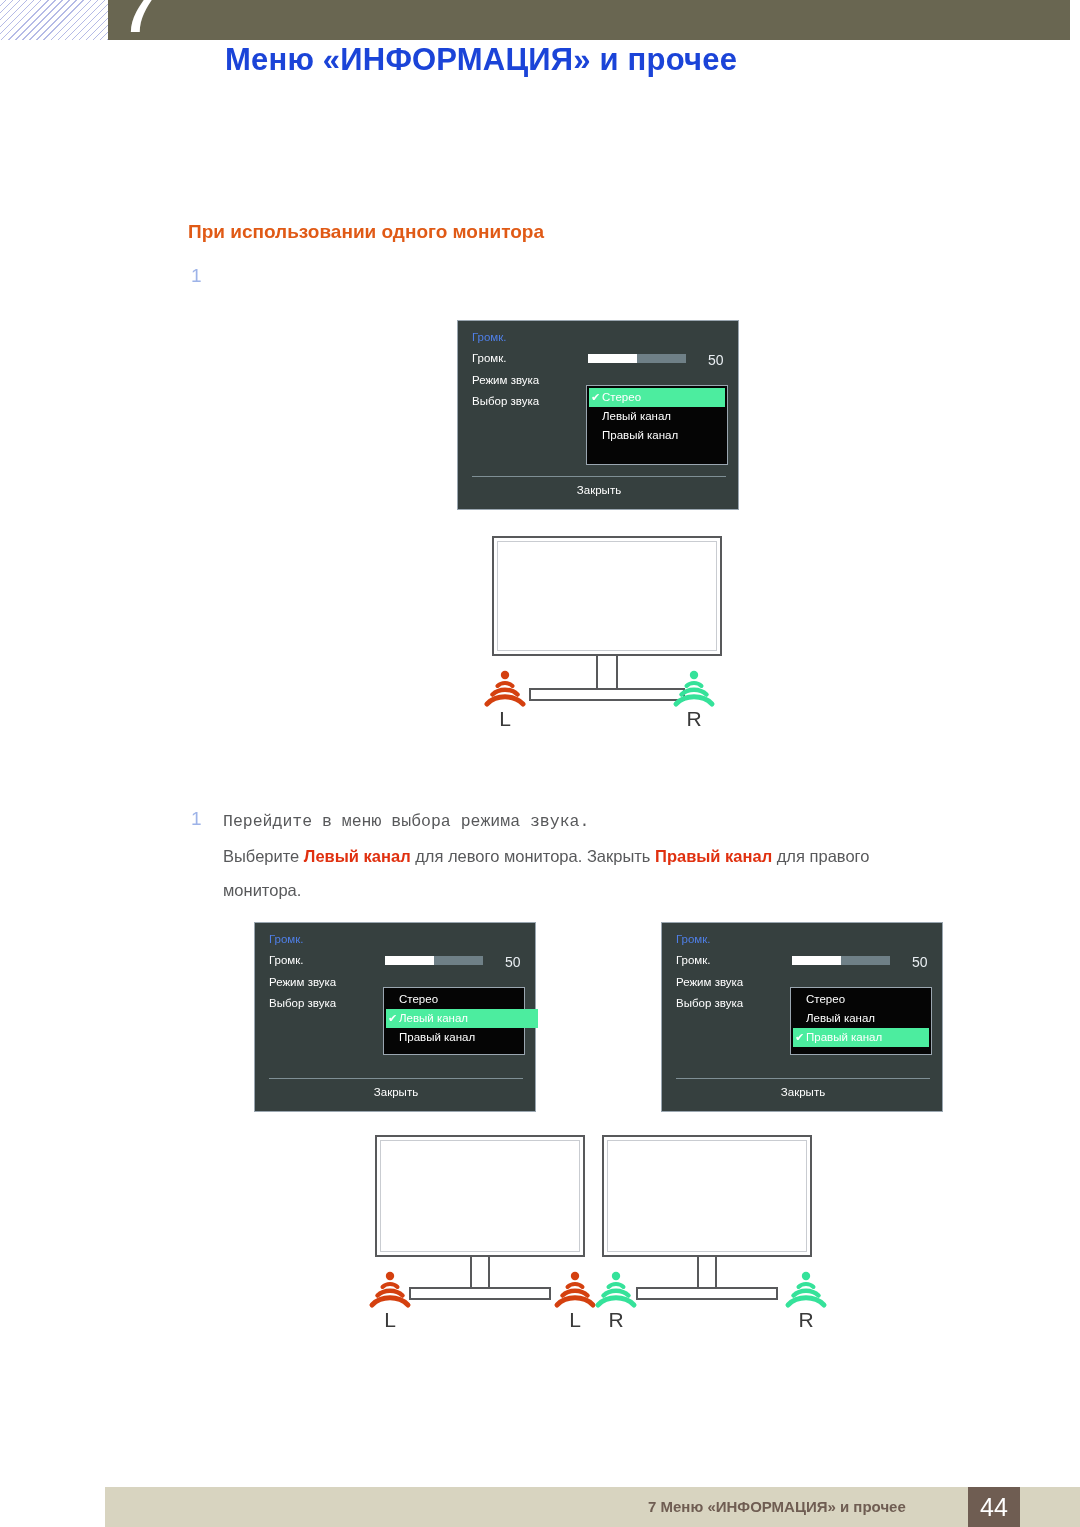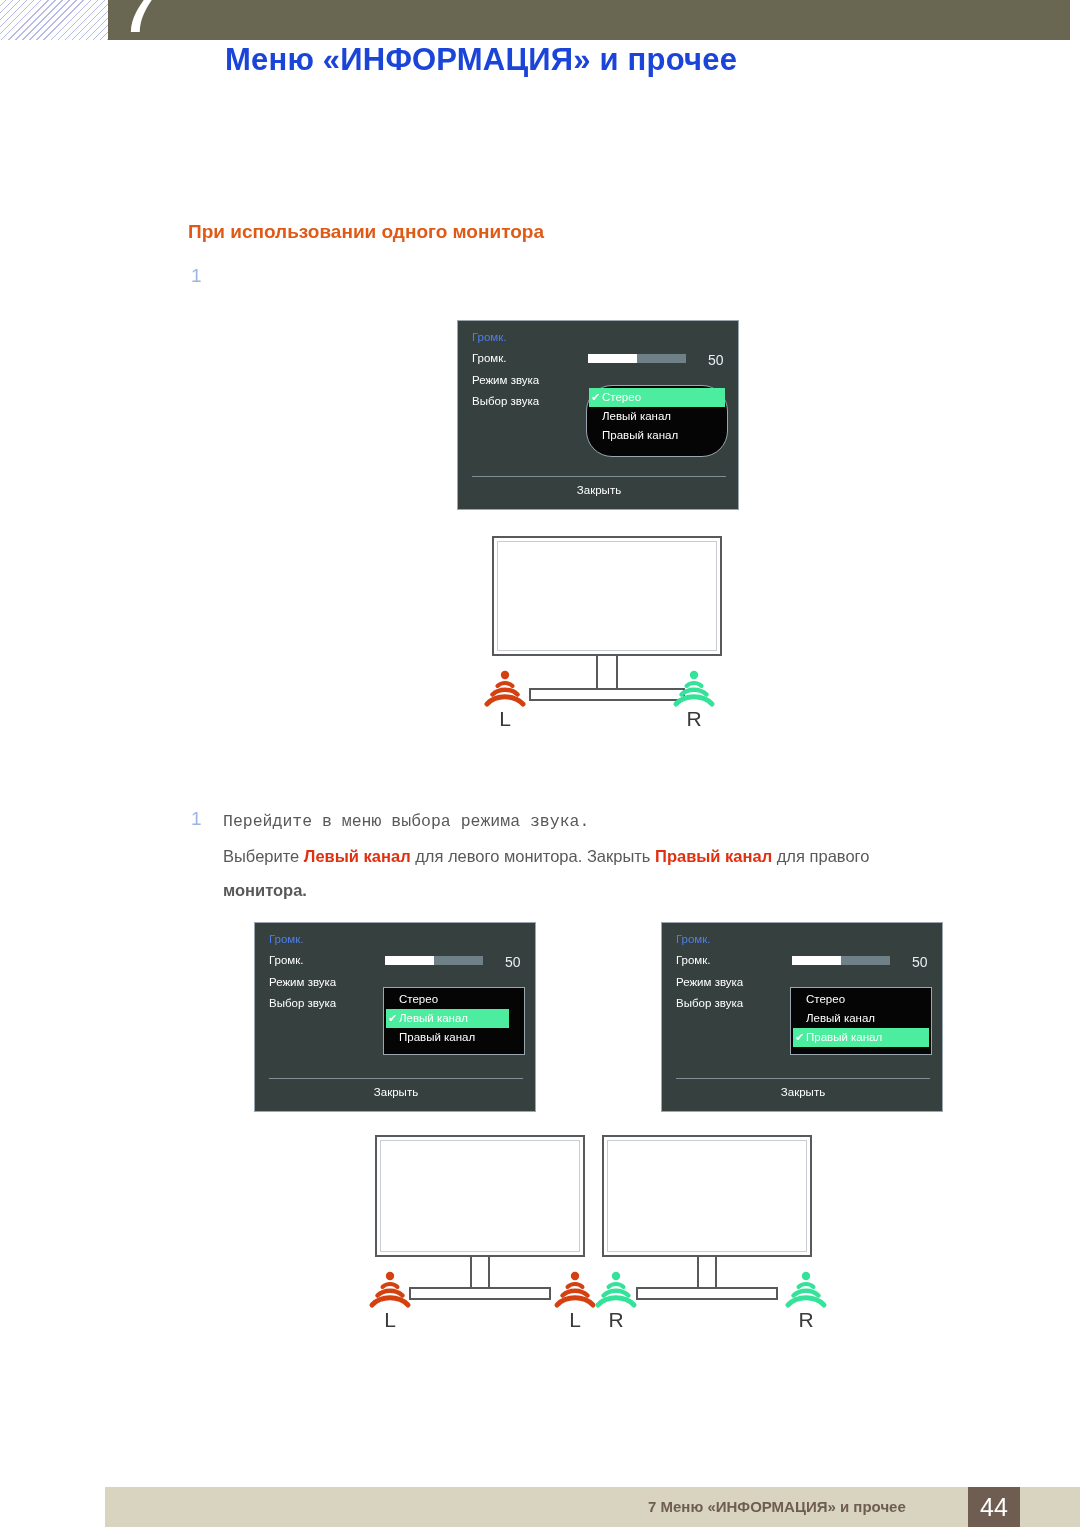--- a/index.html
+++ b/index.html
@@ -239,21 +239,21 @@
 
     <div class="osd-label" style="left:14px; top:31px;">Громк.</div>
     <div class="osd-slider-track" style="left:130px; top:33px; width:98px;">
       <div class="osd-slider-fill" style="width:49px;"></div>
     </div>
     <div class="osd-value" style="left:250px; top:31px;">50</div>
 
     <div class="osd-label" style="left:14px; top:53px;">Режим звука</div>
     <div class="osd-label" style="left:14px; top:74px;">Выбор звука</div>
 
-    <div class="osd-sub" style="left:128px; top:64px; width:142px; height:72px;border-radius:26px;">
+    <div class="osd-sub" style="left:128px; top:64px; width:142px; height:80px;">
       <div class="osd-opt sel" style="top:2px; width:136px;">
         <span class="osd-check">✔</span><span class="opt-text">Стерео</span>
       </div>
       <div class="osd-opt" style="top:21px; width:136px;">
         <span class="osd-check">&nbsp;</span><span class="opt-text">Левый канал</span>
       </div>
       <div class="osd-opt" style="top:40px; width:136px;">
         <span class="osd-check">&nbsp;</span><span class="opt-text">Правый канал</span>
       </div>
     </div>
@@ -292,39 +292,39 @@
 
 
   <div class="step-num" style="left:191px; top:808px;">1</div>
 
   <div class="step-text" style="left:223px; top:805px;font-family:Liberation Mono, monospace;">Перейдите в меню выбора режима звука.</div>
 
   <div class="step-text" style="left:223px; top:839px;">
     <span>Выберите </span><span class="hl">Левый канал</span><span> для левого монитора. Закрыть </span><span class="hl">Правый канал</span><span> для правого</span>
   </div>
 
-  <div class="step-text" style="left:223px; top:873px;font-weight:bold;">монитора.</div>
+  <div class="step-text" style="left:223px; top:873px;">монитора.</div>
 
   <div class="osd" style="left:254px; top:922px; width:282px; height:190px;">
     <div class="osd-title" style="left:14px; top:10px;">Громк.</div>
 
     <div class="osd-label" style="left:14px; top:31px;">Громк.</div>
     <div class="osd-slider-track" style="left:130px; top:33px; width:98px;">
       <div class="osd-slider-fill" style="width:49px;"></div>
     </div>
     <div class="osd-value" style="left:250px; top:31px;">50</div>
 
     <div class="osd-label" style="left:14px; top:53px;">Режим звука</div>
     <div class="osd-label" style="left:14px; top:74px;">Выбор звука</div>
 
     <div class="osd-sub" style="left:128px; top:64px; width:142px; height:68px;">
       <div class="osd-opt" style="top:2px; width:136px;">
         <span class="osd-check">&nbsp;</span><span class="opt-text">Стерео</span>
       </div>
-      <div class="osd-opt sel" style="top:21px; width:123px;">
+      <div class="osd-opt sel" style="top:21px; width:152px;">
         <span class="osd-check">✔</span><span class="opt-text">Левый канал</span>
       </div>
       <div class="osd-opt" style="top:40px; width:136px;">
         <span class="osd-check">&nbsp;</span><span class="opt-text">Правый канал</span>
       </div>
     </div>
 
     <div class="osd-divider" style="left:14px; top:155px; width:254px;"></div>
     <div class="osd-close" style="left:0px; top:163px; width:282px;">Закрыть</div>
   </div>

